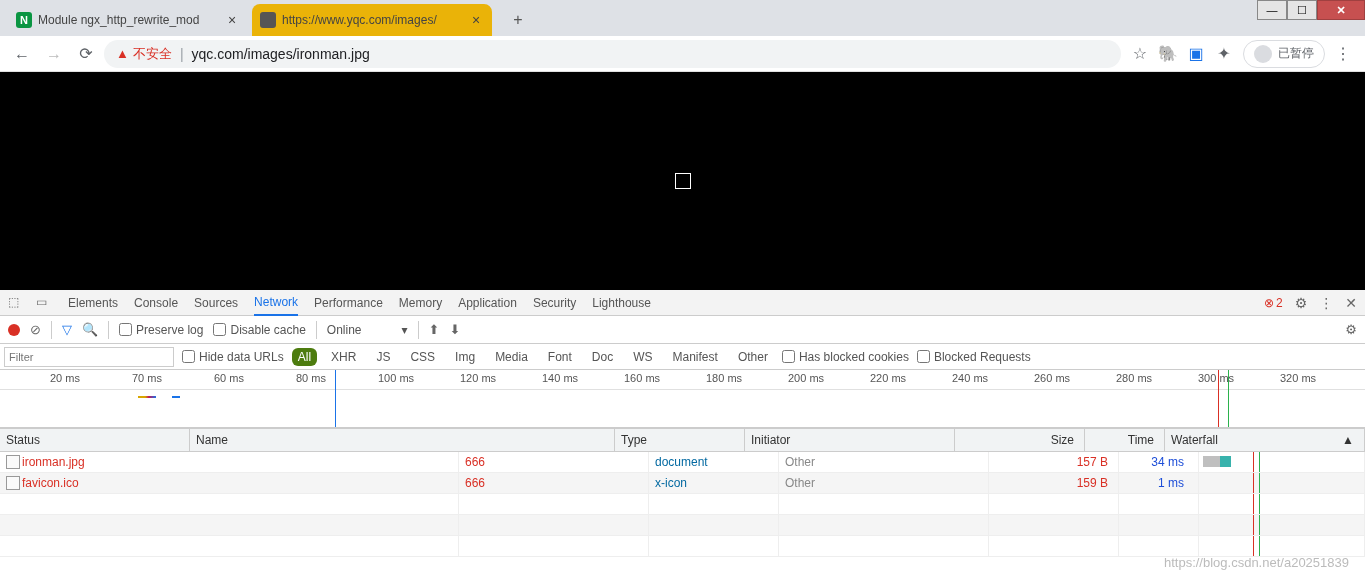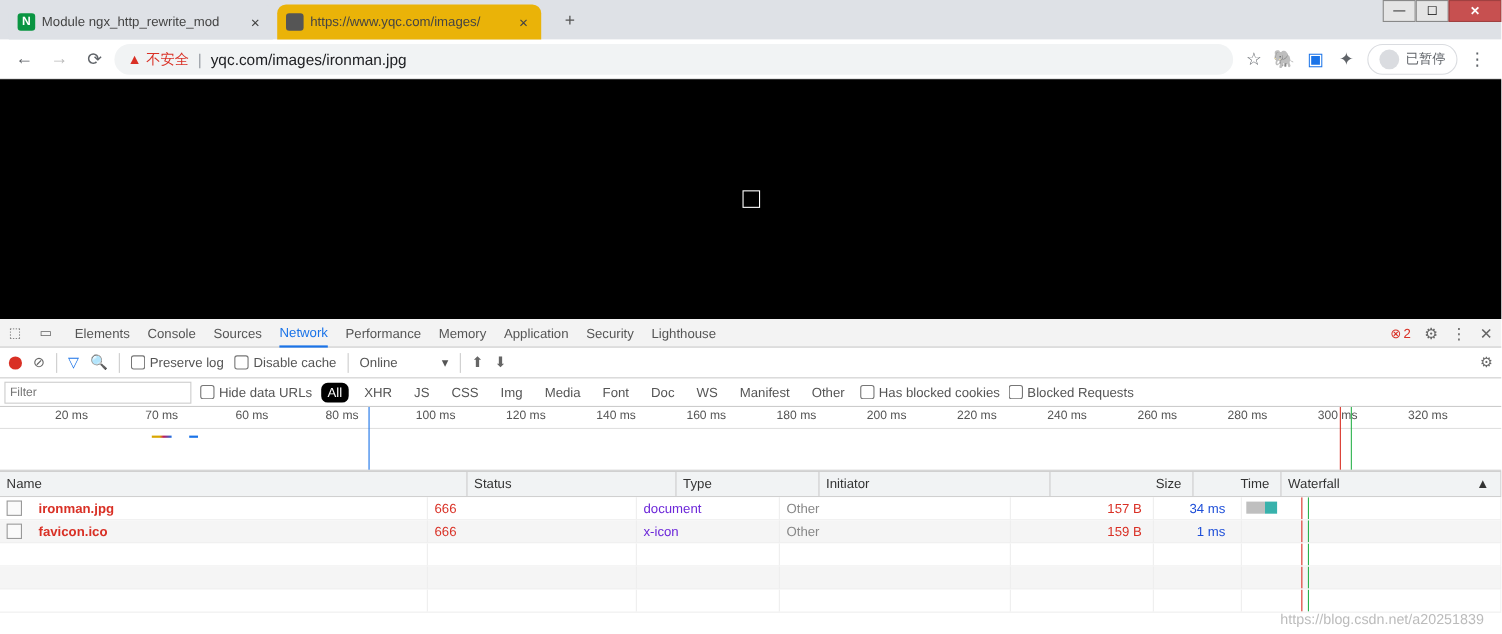--- a/index.html
+++ b/index.html
@@ -59,21 +59,21 @@
 .record { width: 12px; height: 12px; border-radius: 50%; background: #d93025; cursor: pointer; }
 .tb-icon { cursor: pointer; color: #666; font-size: 13px; }
 .tb-sep { width: 1px; height: 18px; background: #ccc; }
 .tb-filter-icon { color: #1a73e8; }
 .tb-chk { display: flex; align-items: center; gap: 4px; }
 .tb-right-gear { margin-left: auto; }
 
 .dt-filter { height: 26px; border-bottom: 1px solid #ccc; display: flex; align-items: center; padding: 0 4px; gap: 8px; font-size: 12px; color: #555; }
 .filter-input { width: 170px; height: 20px; border: 1px solid #ccc; padding: 0 4px; font-size: 11px; color: #888; }
 .type-pill { padding: 2px 6px; cursor: pointer; }
-.type-pill.active { background: #000000; color: #fff; border-radius: 6px; }
+.type-pill.active { background: #4d7c0f; color: #fff; border-radius: 6px; }
 
 .timeline { height: 58px; border-bottom: 1px solid #ccc; position: relative; background: #fff; font-size: 11px; color: #555; }
 .tl-ticks { position: relative; height: 20px; border-bottom: 1px solid #e0e0e0; }
 .tl-tick { position: absolute; top: 2px; }
 .tl-content { position: relative; height: 20px; }
 .tl-bar1 { position: absolute; top: 6px; left: 138px; height: 2px; width: 18px; background: linear-gradient(to right, #d9a600 40%, #c2185b 60%, #1a73e8); }
 .tl-bar2 { position: absolute; top: 6px; left: 172px; height: 2px; width: 8px; background: #1a73e8; }
 .tl-vline { position: absolute; top: 0; bottom: 0; width: 1px; }
 .tl-v80 { left: 335px; background: #1a73e8; }
 .tl-v300 { left: 1218px; background: #d93025; }
@@ -88,24 +88,24 @@
 .gh-size { width: 130px; justify-content: flex-end; padding-right: 10px; }
 .gh-time { width: 80px; justify-content: flex-end; padding-right: 10px; }
 .gh-wf { flex: 1; position: relative; }
 .gh-wf .sort-icon { position: absolute; right: 10px; }
 
 .grid-body { }
 .grid-row { height: 21px; display: flex; font-size: 12px; color: #333; border-bottom: 1px solid #eee; }
 .grid-row:nth-child(odd) { background: #fff; }
 .grid-row:nth-child(even) { background: #f5f5f5; }
 .gc { padding: 2px 6px; border-right: 1px solid #eee; display: flex; align-items: center; overflow: hidden; }
-.gc-name { width: 389px; color: #d93025; gap: 15px; font-weight: bold; }
+.gc-name { width: 459px; color: #d93025; gap: 2px; }
 .file-icon { width: 14px; height: 14px; border: 1px solid #999; background: #fafafa; flex-shrink: 0; }
 .gc-status { width: 190px; color: #d93025; }
-.gc-type { width: 130px; color: #6d28d9; }
+.gc-type { width: 130px; color: #0369a1; }
 .gc-init { width: 210px; color: #888; }
 .gc-size { width: 130px; color: #d93025; justify-content: flex-end; padding-right: 10px; }
 .gc-time { width: 80px; color: #1d4ed8; justify-content: flex-end; padding-right: 14px; }
 .gc-wf { flex: 1; position: relative; }
 .wf-bar { position: absolute; height: 11px; top: 4px; }
 .wf-v300 { position: absolute; top: 0; bottom: 0; width: 1px; background: #d93025; left: 54px; }
 .wf-v302 { position: absolute; top: 0; bottom: 0; width: 1px; background: #2bb24c; left: 60px; }
 
 .watermark { position: absolute; right: 16px; bottom: 6px; font-size: 13px; color: rgba(120,120,120,0.5); }
 </style>
@@ -260,22 +260,22 @@
     <div class="tl-content">
       <div class="tl-bar1"></div>
       <div class="tl-bar2"></div>
     </div>
     <div class="tl-vline tl-v80"></div>
     <div class="tl-vline tl-v300"></div>
     <div class="tl-vline tl-v302"></div>
   </div>
 
   <div class="grid-head">
+    <div class="gh gh-status">Status</div>
     <div class="gh gh-name">Name</div>
-    <div class="gh gh-status">Status</div>
     <div class="gh gh-type">Type</div>
     <div class="gh gh-init">Initiator</div>
     <div class="gh gh-size">Size</div>
     <div class="gh gh-time">Time</div>
     <div class="gh gh-wf">
         <span>Waterfall</span>
         <span class="sort-icon">▲</span>
       </div>
   </div>
 

